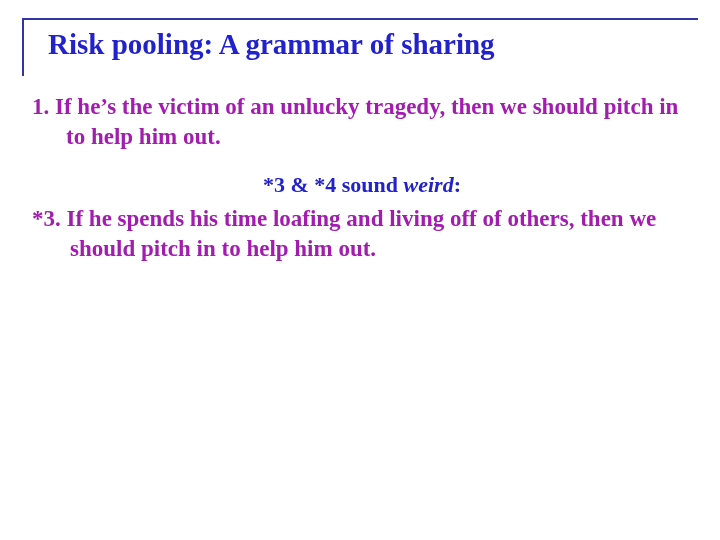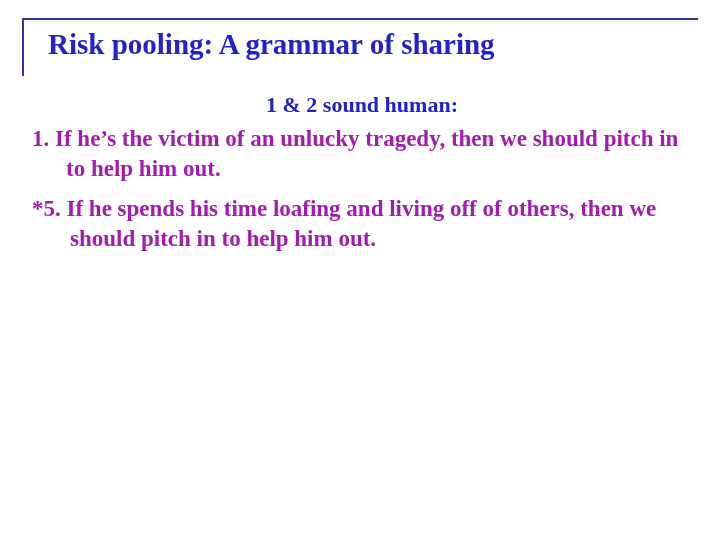--- a/index.html
+++ b/index.html
@@ -82,22 +82,22 @@
 <body>
 
 <div class="slide">
 
   <div class="title-block">
     <div class="title-text">Risk pooling: A grammar of sharing</div>
   </div>
 
   <div class="body-area">
 
-    <p class="heading">1 &amp; 2 sound human:</p>
 
     <p class="para">1.  If he’s the victim of an unlucky tragedy, then we should pitch in to help him out.</p>
 
+    <p class="heading second"><span>*3 &amp; *4 sound </span><span class="weird">weird</span><span>:</span></p>
 
-    <p class="para indent-wide">*5.  If he spends his time loafing and living off of others, then we should pitch in to help him out.</p>
+    <p class="para indent-wide">*3.  If he spends his time loafing and living off of others, then we should pitch in to help him out.</p>
 
   </div>
 
 </div>
 
 </body></html>

